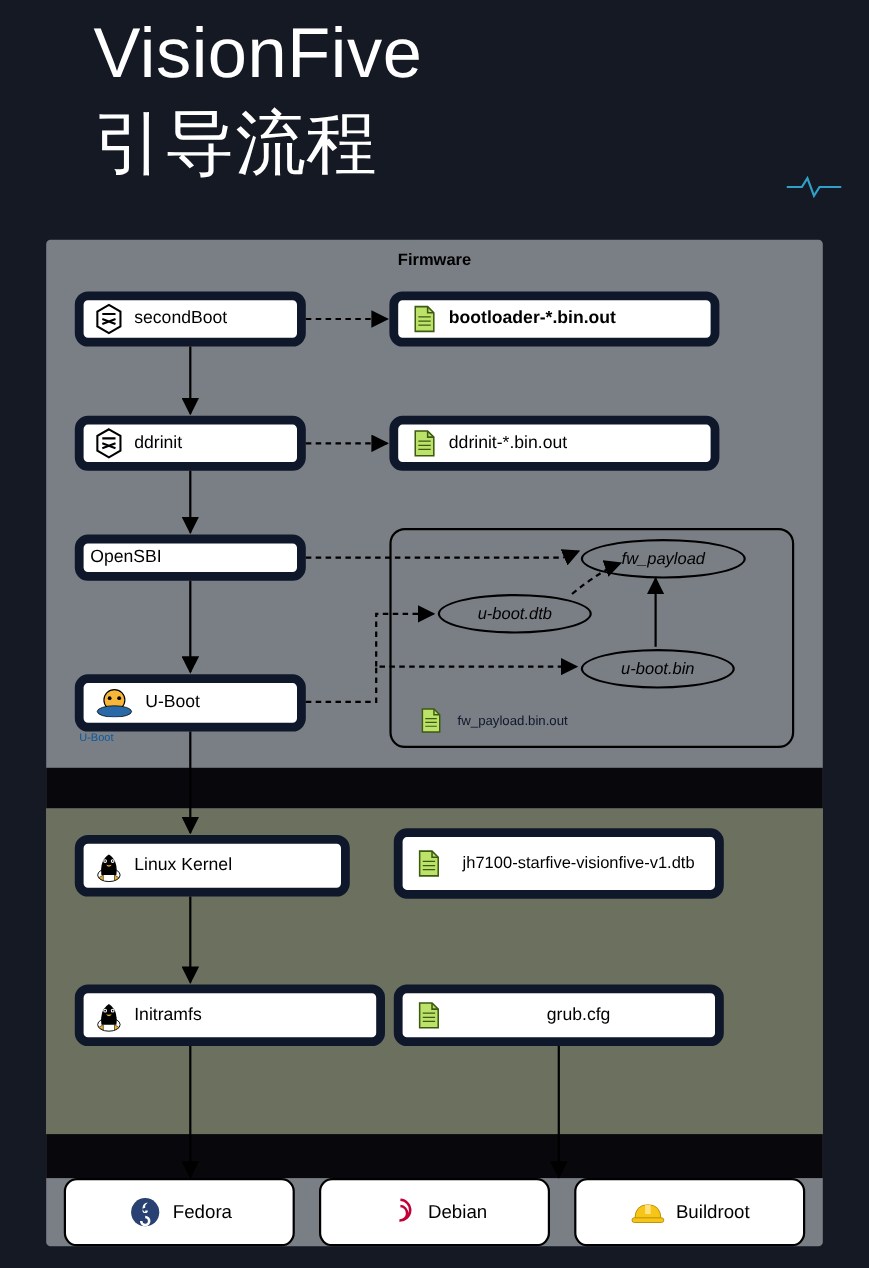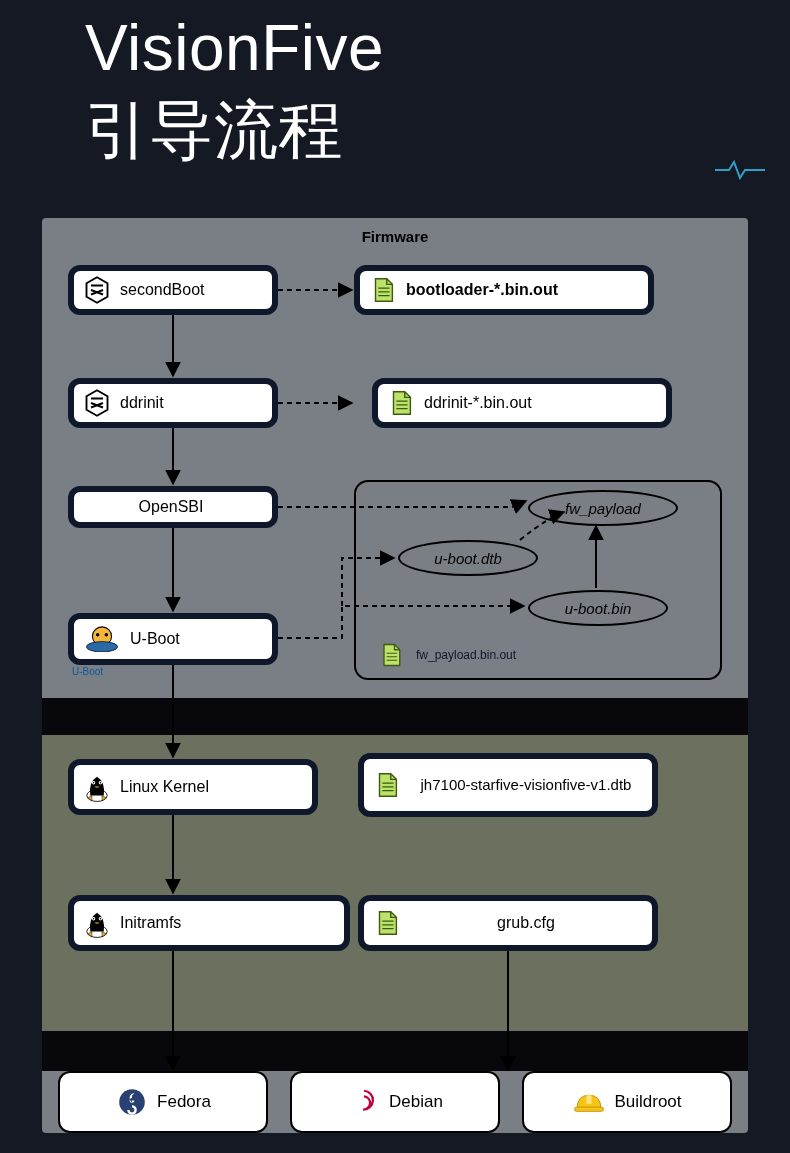--- a/index.html
+++ b/index.html
@@ -46,30 +46,30 @@
     top: 10px;
     transform: translateX(-50%);
     font-weight: 700;
     font-size: 15px;
     color: #000;
   }
 
   .node {
     position: absolute;
     background: #fff;
-    border: 6px solid #0f172a;
+    border: 8px solid #0f172a;
     border-radius: 12px;
     display: flex;
     align-items: center;
     color: #000;
     font-size: 16px;
     padding: 4px 10px 4px 6px;
   }
   .node .lbl { flex: 1; text-align: left; padding-left: 6px; }
-  .node.centered .lbl { text-align: center; padding: 0; }
+  .node.centered .lbl { text-align: left; padding: 0; }
 
   .isvg { width: 34px; height: 34px; flex-shrink: 0; display: flex; align-items: center; justify-content: center; }
 
   .cluster {
     position: absolute;
     border: 2px solid #000;
     border-radius: 14px;
     background: transparent;
   }
   .oval {
@@ -162,21 +162,21 @@
       <span class="isvg">
         <svg viewBox="0 0 32 32" width="30" height="30">
             <path d="M8 4 H20 L26 10 V28 H8 Z" fill="#bde26a" stroke="#3c5a12" stroke-width="1.5"></path>
             <path d="M20 4 V10 H26" fill="none" stroke="#3c5a12" stroke-width="1.5"></path>
             <path d="M11 14 H23 M11 18 H23 M11 22 H23" stroke="#3c5a12" stroke-width="1.2"></path>
           </svg>
       </span>
       <span class="lbl">bootloader-*.bin.out</span>
     </div>
 
-    <div class="node" style="left:312px; top:160px; width:300px; height:50px;margin-left:18px;">
+    <div class="node" style="left:312px; top:160px; width:300px; height:50px;">
       <span class="isvg">
         <svg viewBox="0 0 32 32" width="30" height="30">
             <path d="M8 4 H20 L26 10 V28 H8 Z" fill="#bde26a" stroke="#3c5a12" stroke-width="1.5"></path>
             <path d="M20 4 V10 H26" fill="none" stroke="#3c5a12" stroke-width="1.5"></path>
             <path d="M11 14 H23 M11 18 H23 M11 22 H23" stroke="#3c5a12" stroke-width="1.2"></path>
           </svg>
       </span>
       <span class="lbl">ddrinit-*.bin.out</span>
     </div>
 

